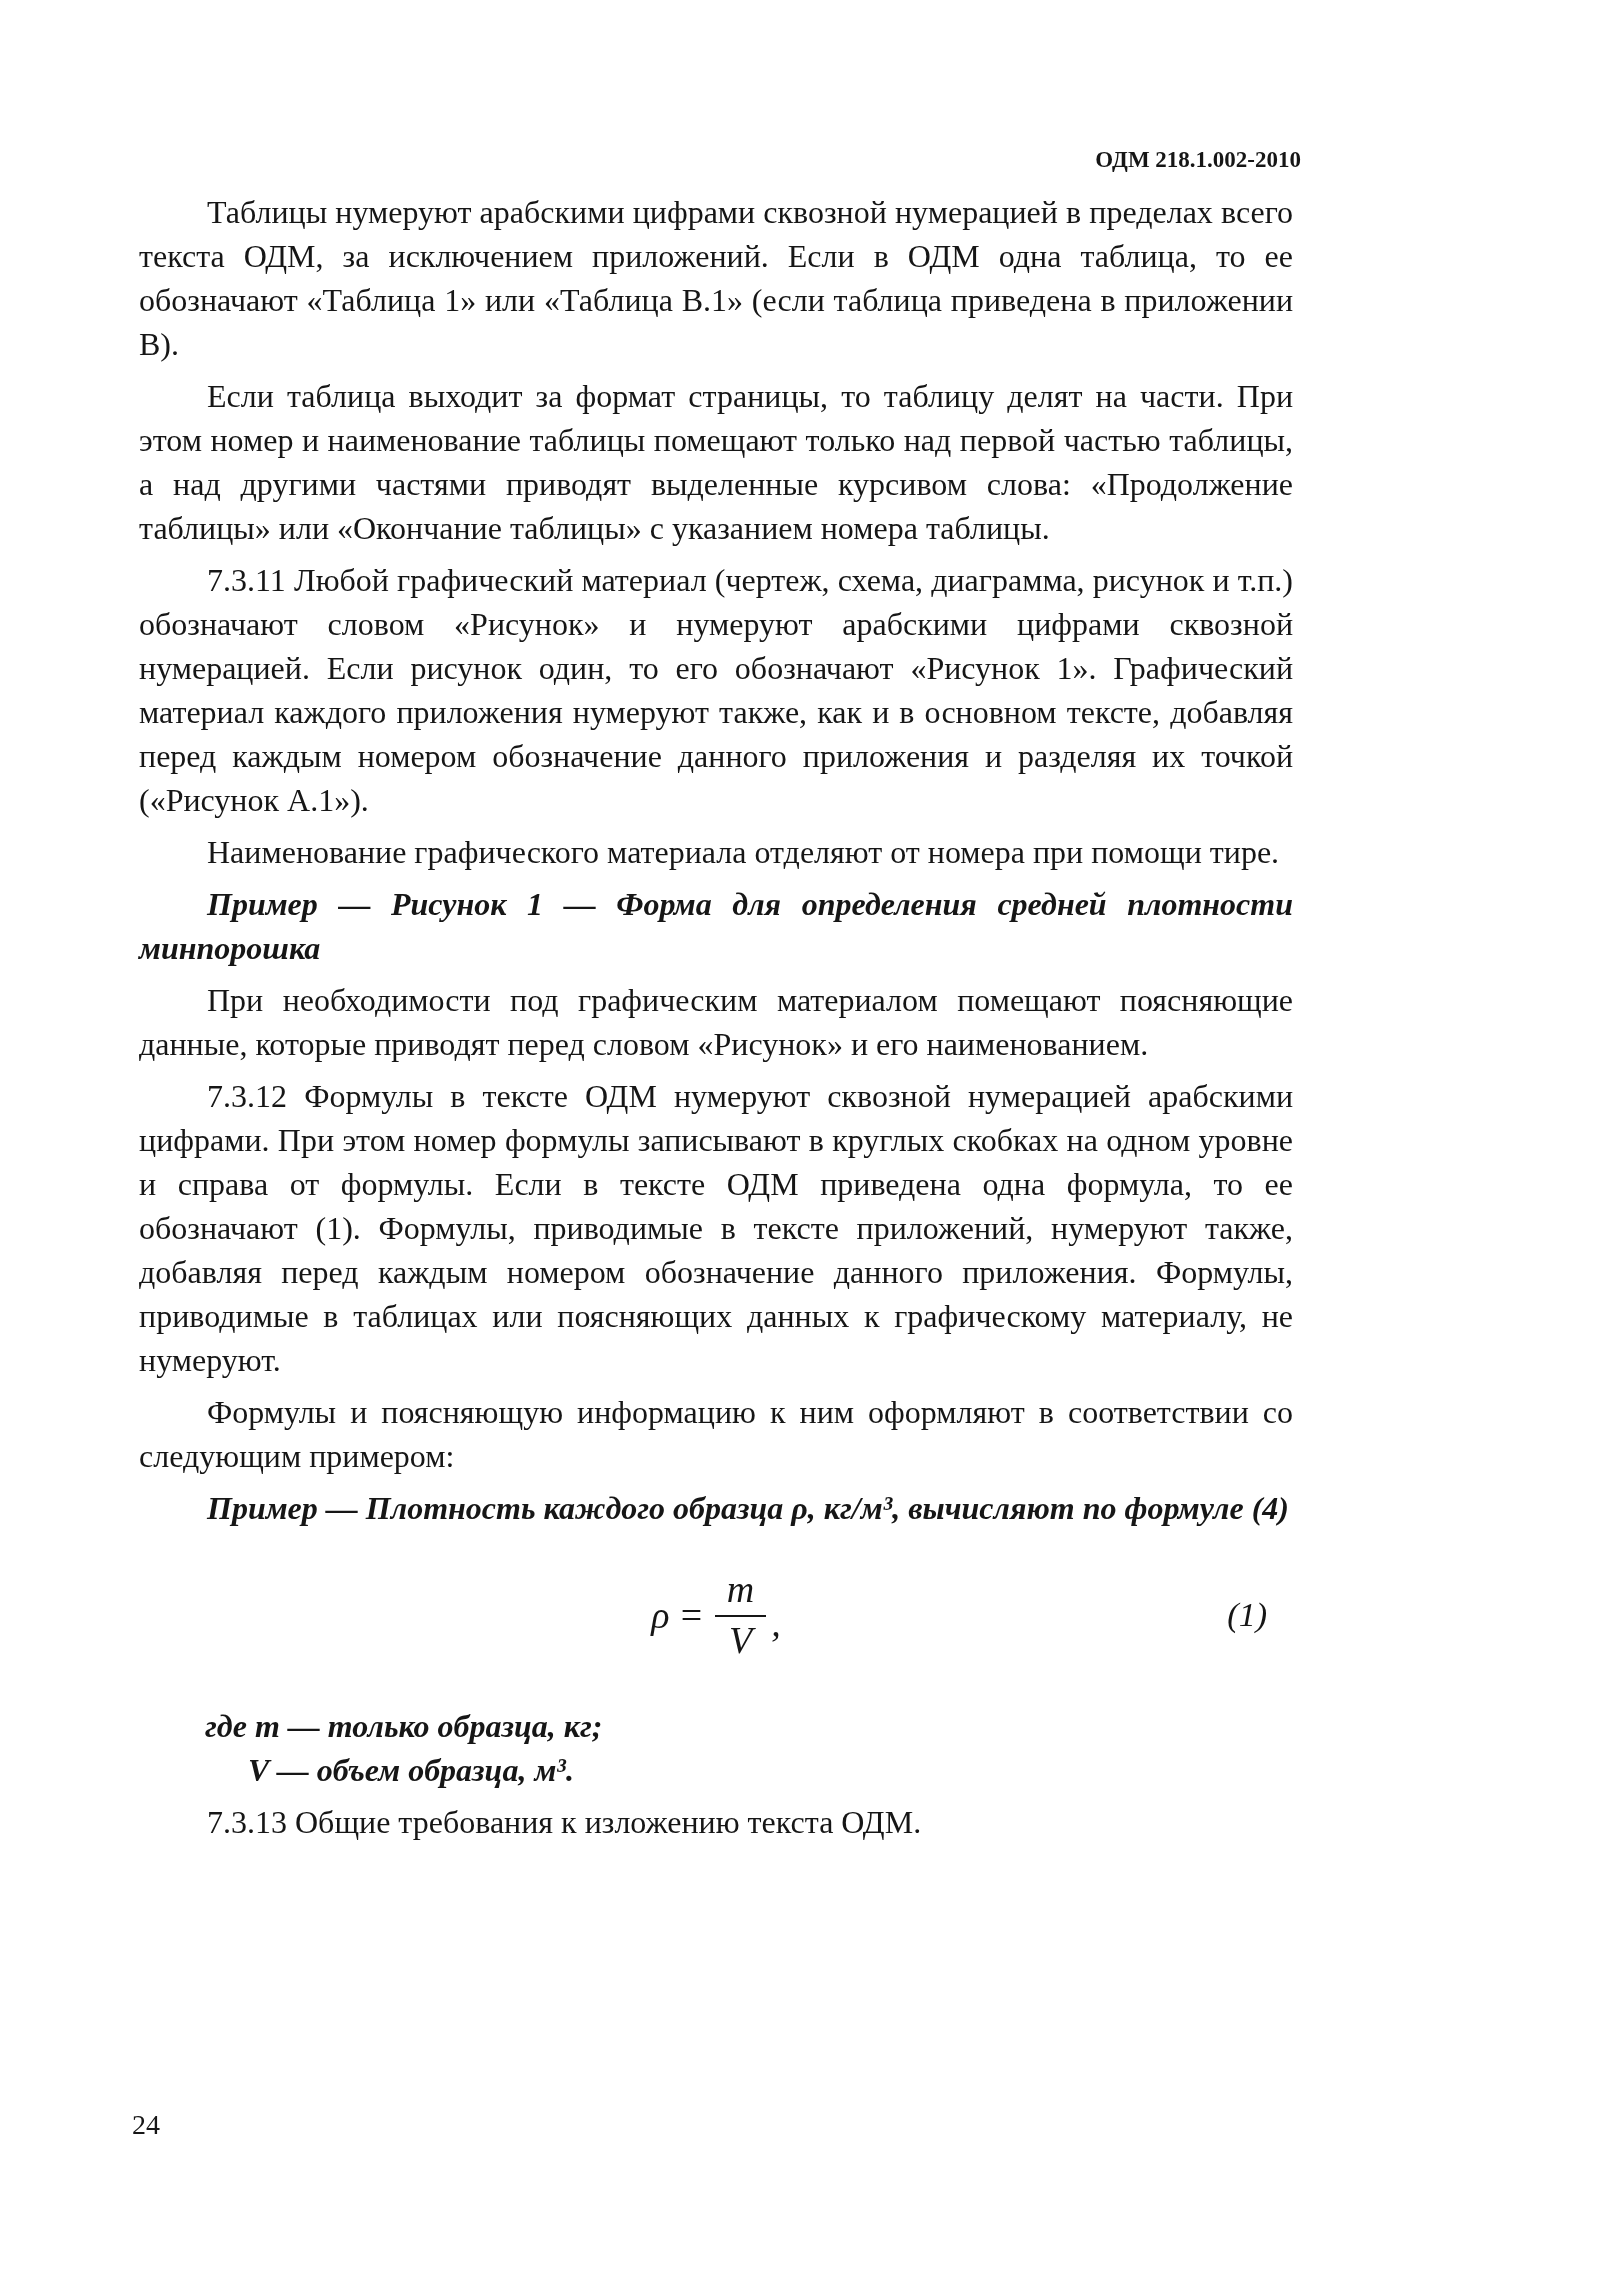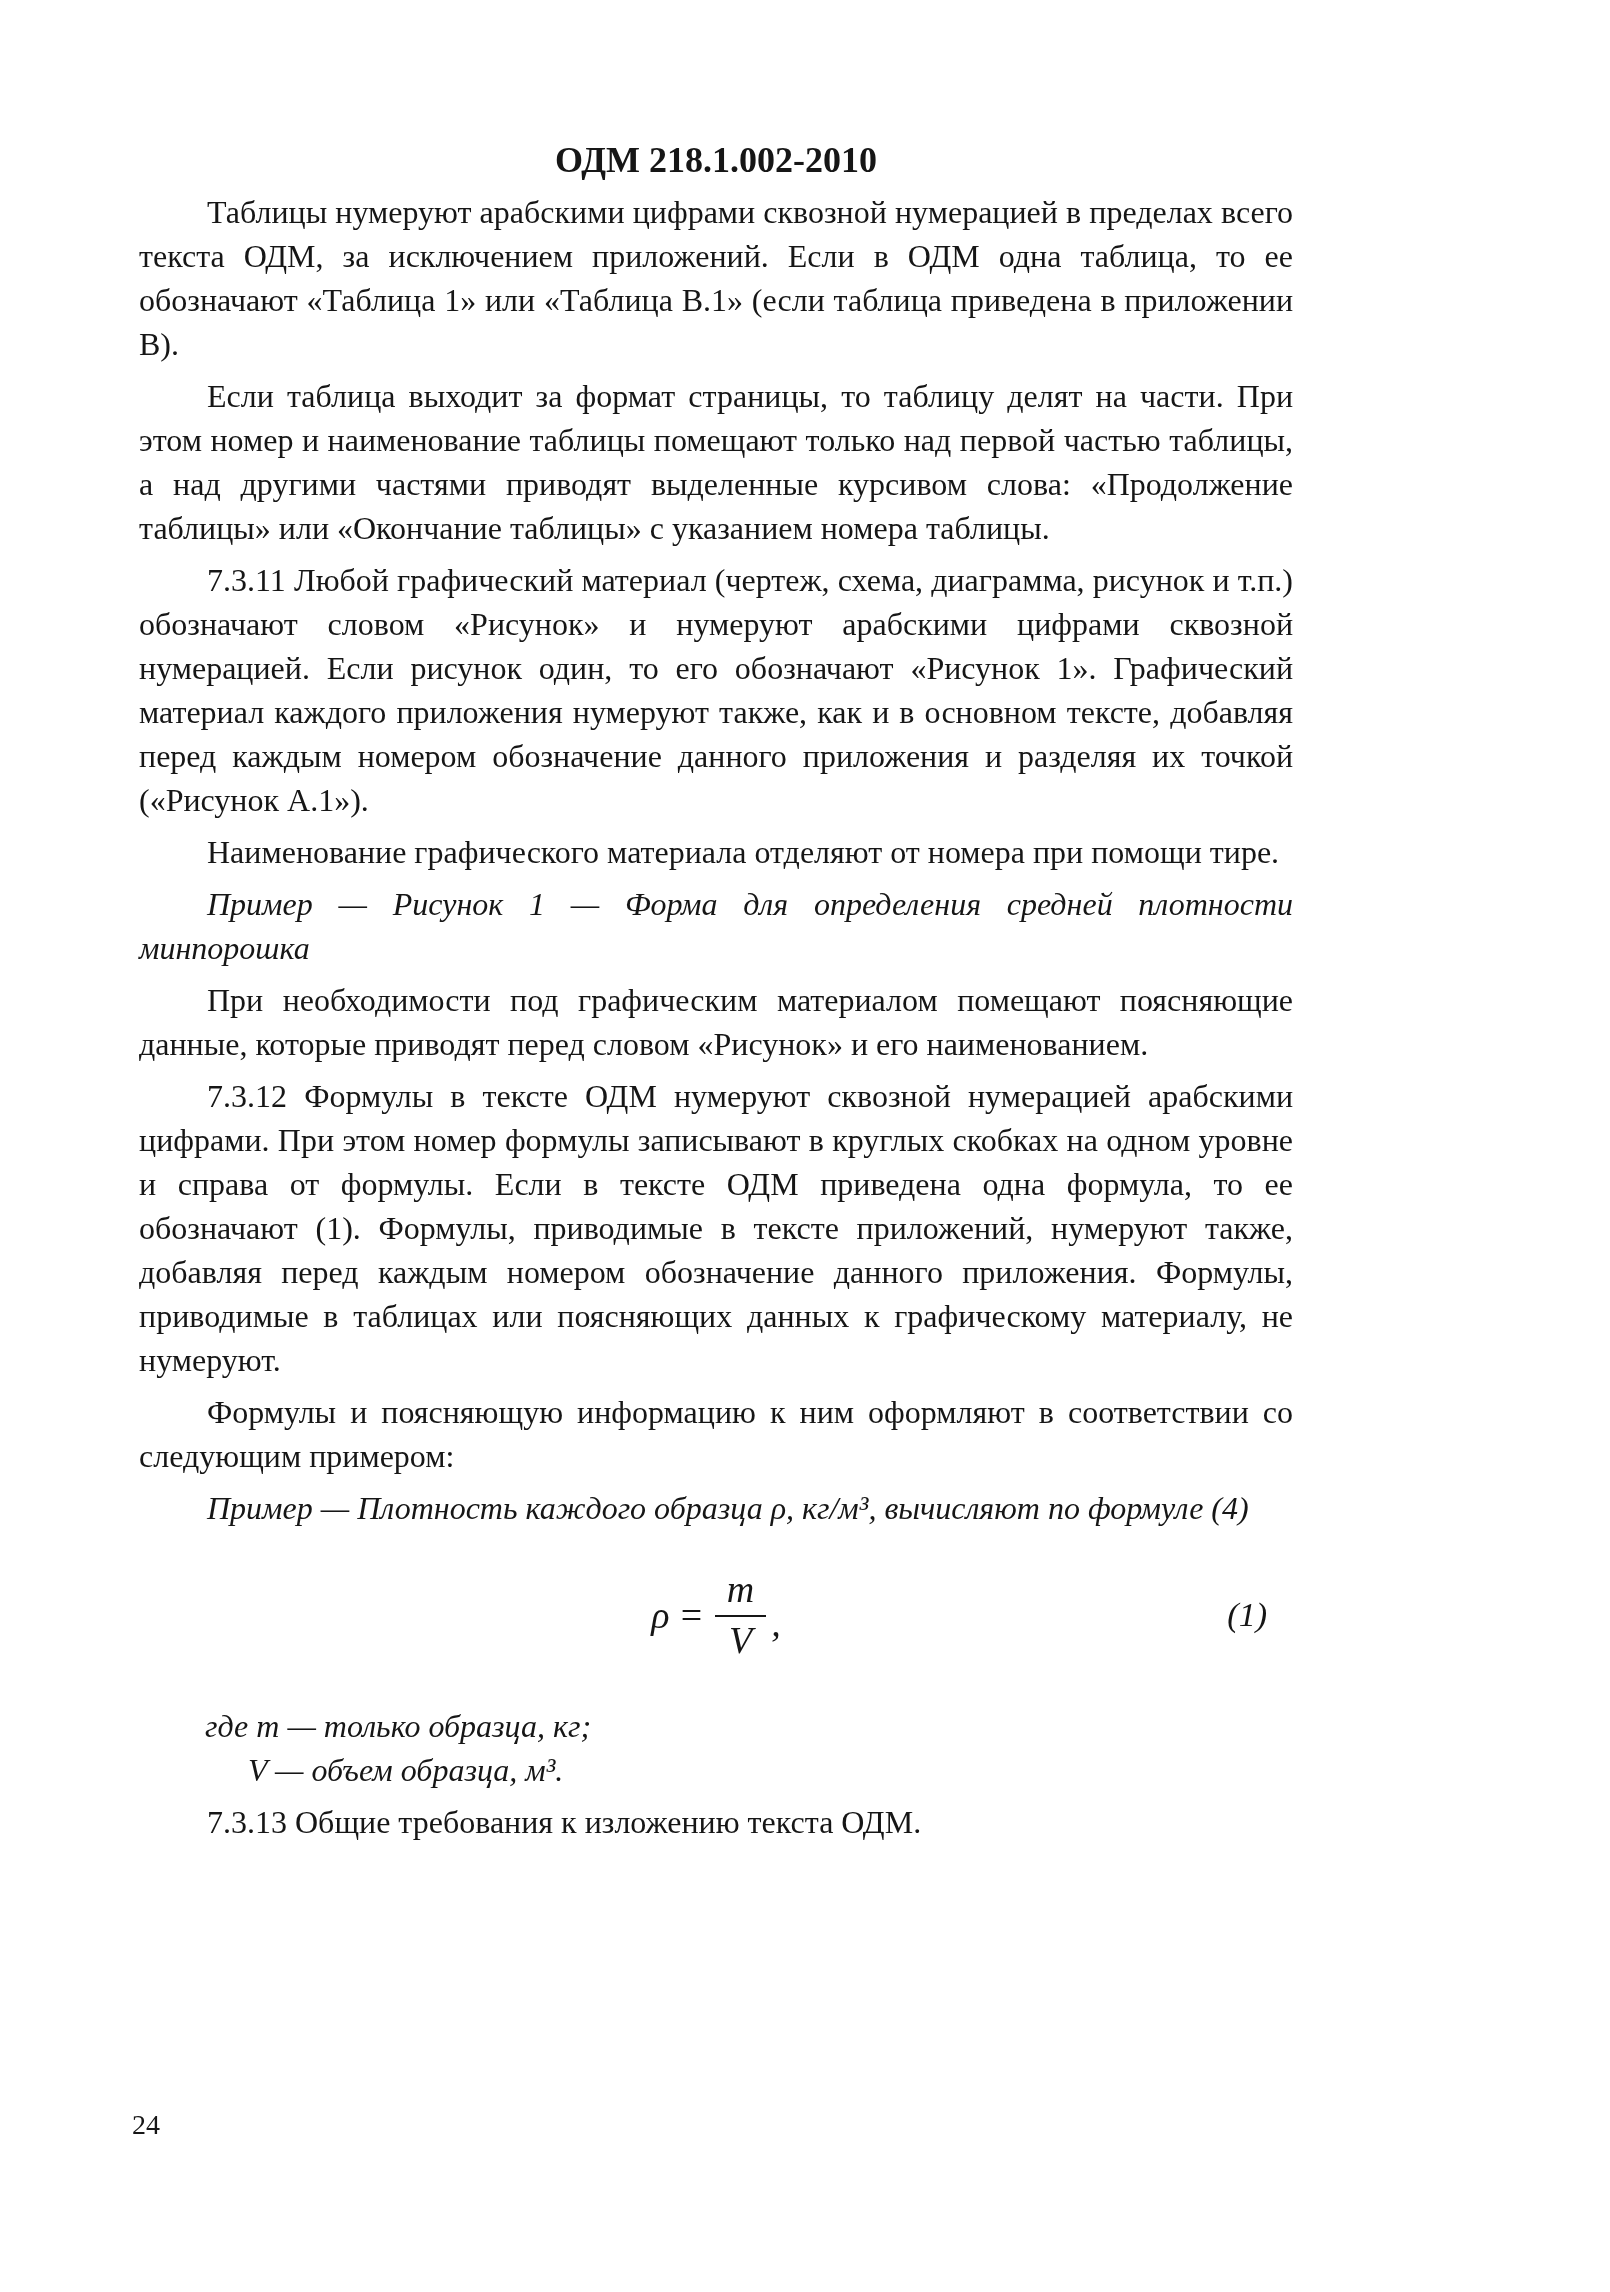--- a/index.html
+++ b/index.html
@@ -17,33 +17,33 @@
     overflow: hidden;
   }
   .content {
     position: absolute;
     left: 131px;
     top: 138px;
     width: 1170px;
   }
   .doc-header {
     font-weight: 700;
-    font-size: 36px;
+    font-size: 23px;
     line-height: 44px;
-    text-align: center;
+    text-align: right;
   }
   .para {
     margin: 8px;
     font-size: 32px;
     line-height: 44px;
     text-align: justify;
     text-indent: 68px;
   }
   .example {
-    font-weight: 400;
+    font-weight: 700;
     font-style: italic;
   }
   .formula-row {
     position: relative;
     margin: 24.6px 0 28px 0;
     min-height: 121px;
     display: flex;
     align-items: center;
     justify-content: center;
   }

